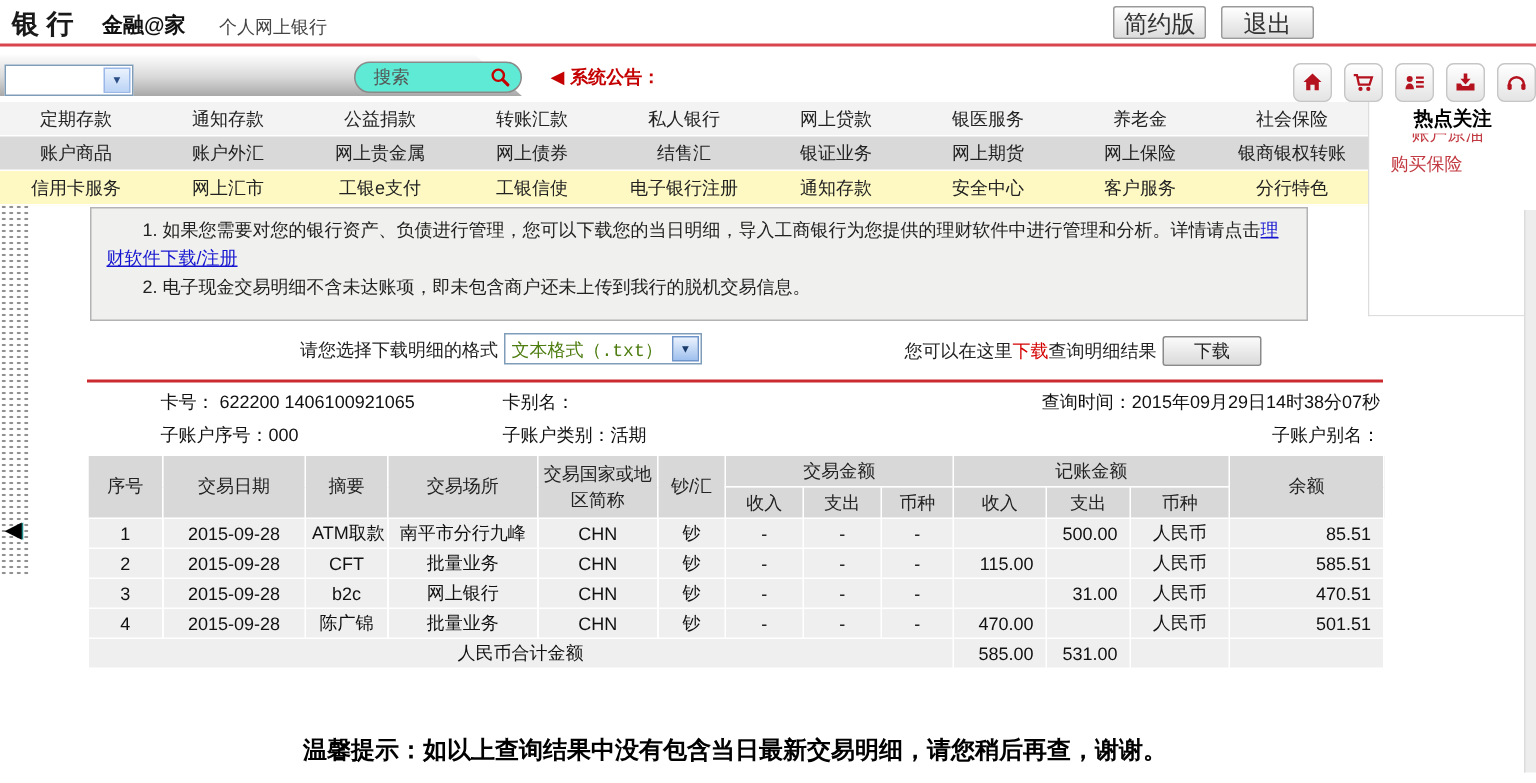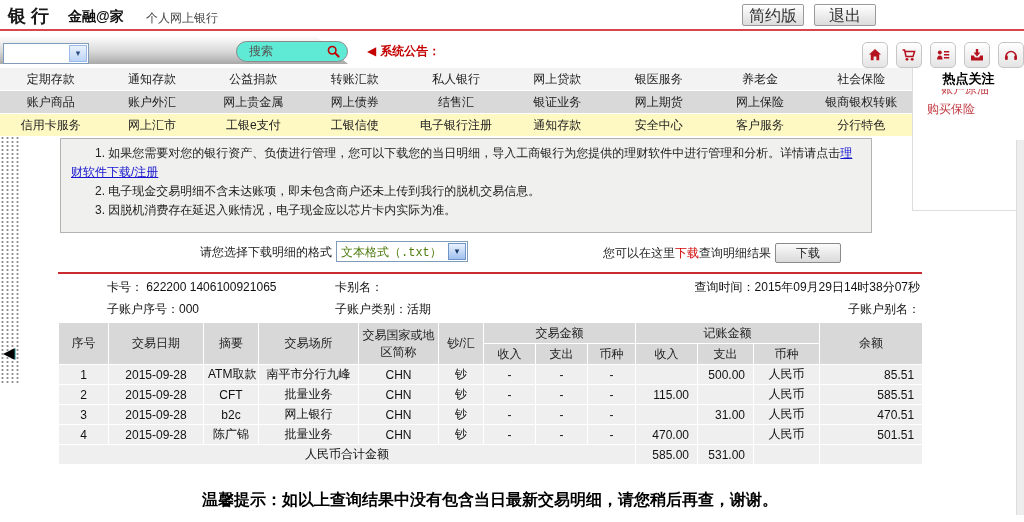--- a/index.html
+++ b/index.html
@@ -218,21 +218,20 @@
 
 <div class="left-dots"></div>
 <div class="collapse-arrow">◀</div>
 <div class="right-strip"></div>
 
 <main class="content">
 
   <div class="notice-box">
     <p class="note"><span>1. 如果您需要对您的银行资产、负债进行管理，您可以下载您的当日明细，导入工商银行为您提供的理财软件中进行管理和分析。详情请点击</span><a class="note-link">理财软件下载/注册</a></p>
     <p class="note">2. 电子现金交易明细不含未达账项，即未包含商户还未上传到我行的脱机交易信息。</p>
-    <p class="note">3. 因脱机消费存在延迟入账情况，电子现金应以芯片卡内实际为准。</p>
   </div>
 
   <div class="download-bar">
     <span class="dl-label">请您选择下载明细的格式</span>
     <span class="dl-select">
       <span class="val">文本格式（.txt）</span>
       <span class="dl-arrow">▾</span>
     </span>
     <span class="dl-right">
       <span>您可以在这里</span>

